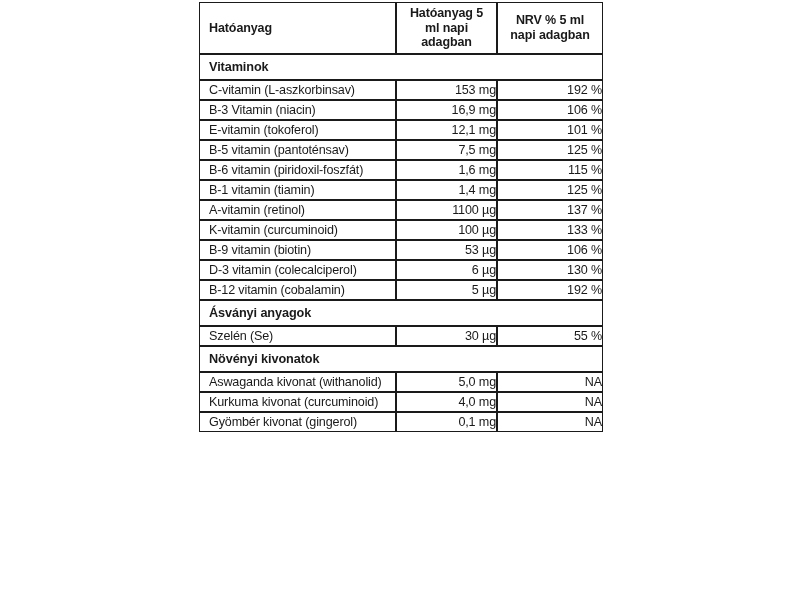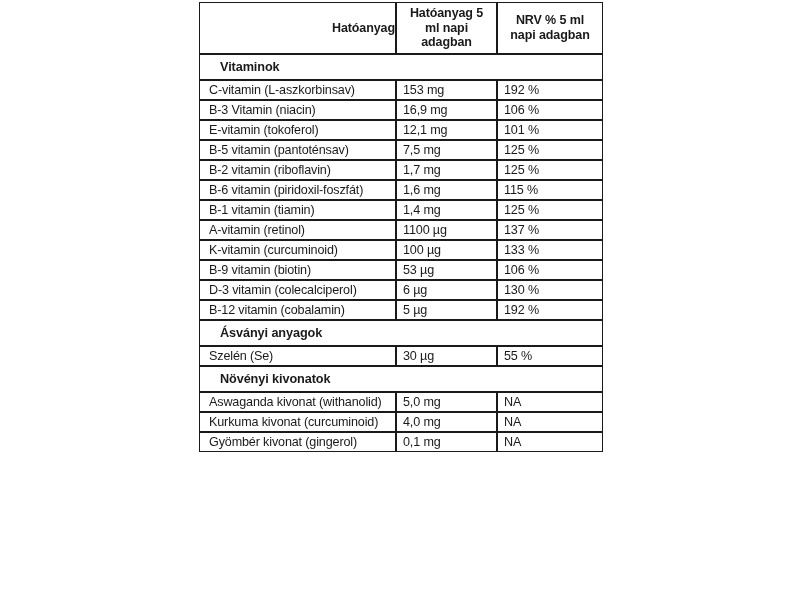--- a/index.html
+++ b/index.html
@@ -45,51 +45,50 @@
 
   
   thead th {
     height: 52px;
     font-size: 12.5px;
     font-weight: bold;
     line-height: 1.18;
     letter-spacing: -0.1px;
   }
   th.h-name {
-    text-align: right;
-    padding-left: 25px;
+    text-align: left;
+    padding-left: 9px;
   }
   th.h-amt, th.h-nrv {
     text-align: center;
     padding: 0 5px;
   }
 
   
   tr.section td {
     height: 26px;
     font-size: 12.7px;
     font-weight: bold;
     text-align: left;
-    padding-left: 20px;
+    padding-left: 9px;
     letter-spacing: -0.1px;
   }
 
   
   tr.item td {
     height: 20px;
     font-size: 12.6px;
     letter-spacing: -0.15px;
   }
   td.d-name {
     text-align: left;
     padding-left: 9px;
   }
   td.d-amt, td.d-nrv {
-    text-align: left;
-    padding-left: 6px;
+    text-align: right;
   }
 
   
   .nutri tr td, .nutri tr th { border-top-width: 1.6px; }
 </style>
 </head>
 <body>
 
 <div id="table-wrap">
   <table class="nutri">
@@ -120,25 +119,20 @@
           <td class="d-nrv">106 %</td>
         </tr>
         <tr class="item">
           <td class="d-name">E-vitamin (tokoferol)</td>
           <td class="d-amt">12,1 mg</td>
           <td class="d-nrv">101 %</td>
         </tr>
         <tr class="item">
           <td class="d-name">B-5 vitamin (pantoténsav)</td>
           <td class="d-amt">7,5 mg</td>
-          <td class="d-nrv">125 %</td>
-        </tr>
-        <tr class="item">
-          <td class="d-name">B-2 vitamin (riboflavin)</td>
-          <td class="d-amt">1,7 mg</td>
           <td class="d-nrv">125 %</td>
         </tr>
         <tr class="item">
           <td class="d-name">B-6 vitamin (piridoxil-foszfát)</td>
           <td class="d-amt">1,6 mg</td>
           <td class="d-nrv">115 %</td>
         </tr>
         <tr class="item">
           <td class="d-name">B-1 vitamin (tiamin)</td>
           <td class="d-amt">1,4 mg</td>

